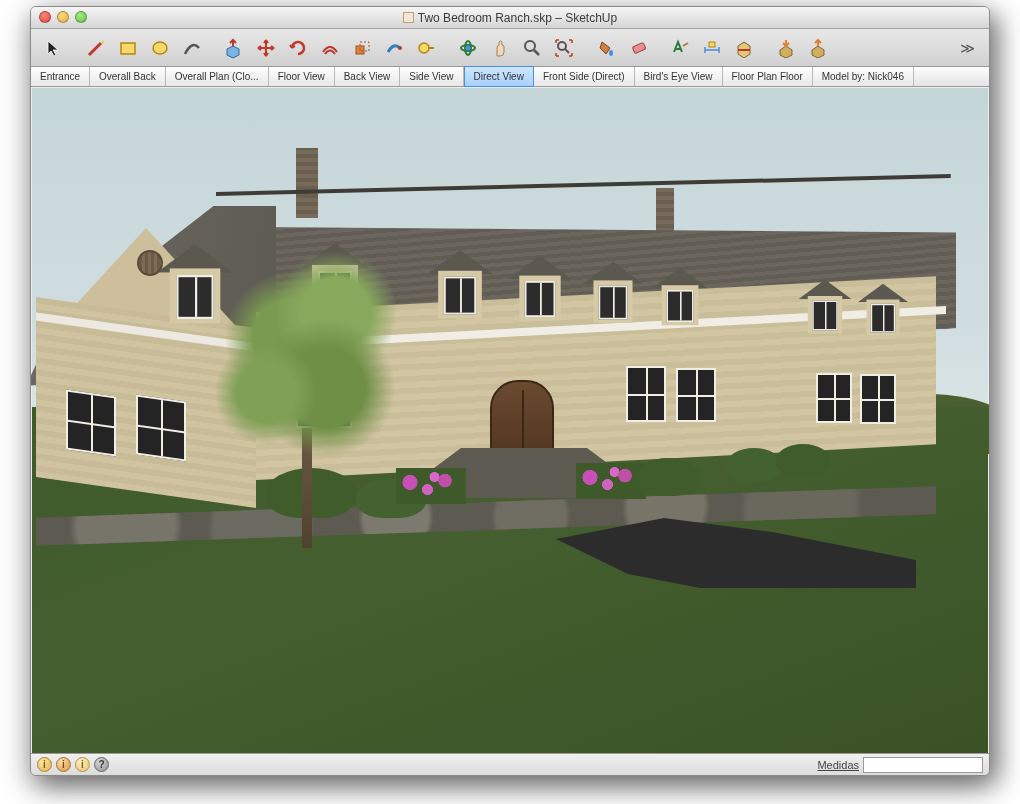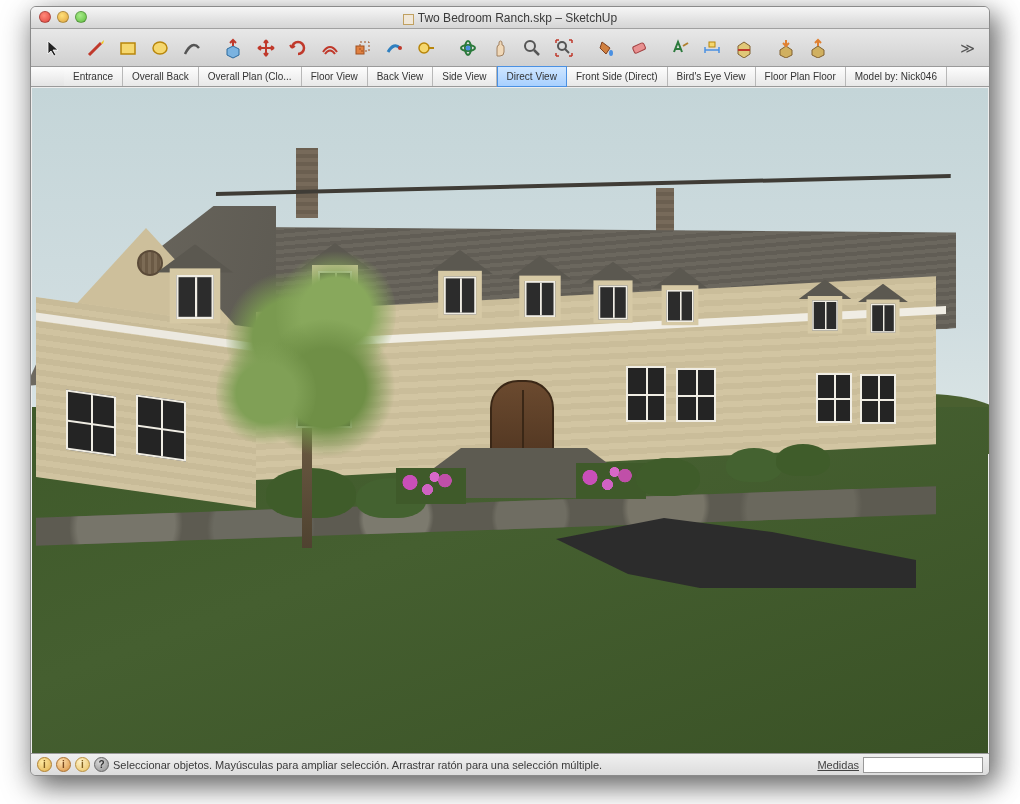--- a/index.html
+++ b/index.html
@@ -5,27 +5,27 @@
   * { box-sizing: border-box; margin: 0; padding: 0; }
   body { font-family: "Lucida Grande", "Helvetica Neue", Arial, sans-serif; font-size: 11px; background: transparent; width: 1020px; height: 804px; position: relative; }
   .shadow { position:absolute; left:40px; top:14px; width:960px; height:770px; border-radius:8px; background:rgba(0,0,0,0.35); filter: blur(12px); }
   .window { position: absolute; left: 30px; top: 6px; width: 960px; height: 770px; background: #ededed; border: 1px solid #8a8a8a; border-radius: 6px; overflow: hidden; box-shadow: 0 10px 30px rgba(0,0,0,0.4); }
   .titlebar { height: 22px; background: linear-gradient(#f6f6f6,#d5d5d5); border-bottom:1px solid #a0a0a0; display:flex; align-items:center; position:relative; }
   .traffic { display:flex; gap:6px; position:absolute; left:8px; top:4px; }
   .tl { width:12px; height:12px; border-radius:50%; border:1px solid rgba(0,0,0,0.25); }
   .tl.red{background:radial-gradient(circle at 40% 35%,#ff8a7a,#e0443e);}
   .tl.yel{background:radial-gradient(circle at 40% 35%,#ffe07a,#e0a43e);}
   .tl.grn{background:radial-gradient(circle at 40% 35%,#a8eb8a,#5fbf3e);}
-  .title { margin:13px auto; color:#3a3a3a; font-size:12px; display:flex; align-items:flex-end; gap:4px;}
+  .title { margin:13px auto; color:#3a3a3a; font-size:12px; display:flex; align-items:center; gap:4px;}
   .title .doc-icon{width:11px;height:11px;background:#f0e7d8;border:1px solid #c0a060;position:relative;}
   .toolbar { height:38px; background:linear-gradient(#e8e8e8,#d0d0d0); border-bottom:1px solid #9a9a9a; display:flex; align-items:center; padding:0 8px; gap:2px;}
   .tool { width:30px; height:30px; display:flex; align-items:center; justify-content:center; border-radius:3px; position:relative;}
   .sep { width:8px; }
   .overflow { margin-left:auto; font-size:14px; color:#555; padding:0 6px;}
-  .scenebar { height:20px; background:linear-gradient(#fdfdfd,#e4e4e4); border-bottom:1px solid #9a9a9a; display:flex; align-items:stretch;padding-left:33px;}
+  .scenebar { height:20px; background:linear-gradient(#fdfdfd,#e4e4e4); border-bottom:1px solid #9a9a9a; display:flex; align-items:stretch;}
   .scene { padding:0 9px; font-size:10px; color:#333; display:flex; align-items:center; border-right:1px solid #b8b8b8; background:linear-gradient(#fdfdfd,#e8e8e8); white-space:nowrap;}
   .scene.active { background:linear-gradient(#cfe6ff,#a8d0ff); border:1px solid #4a90e2; margin:-1px 0;}
   .viewport { position:absolute; left:1px; top:81px; right:1px; bottom:22px; background:#fff;}
   .sky { position:absolute; inset:0; background:linear-gradient(#c4d5d8 0%, #d0dde0 35%, #d8e3e4 48%);}
   .ground { position:absolute; left:0; right:0; bottom:0; height:52%; background:linear-gradient(160deg,#3f5a2a 0%,#455f30 40%,#3a5226 100%);}
   .hill { position:absolute; right:-40px; top:46%; width:200px; height:60px; background:#4a6030; border-radius:60% 60% 0 0 / 100% 100% 0 0;}
   
   .house { position:absolute; left:4px; top:60px; width:950px; height:420px; }
   .wall-left { position:absolute; left:0; top:180px; width:220px; height:180px; background:repeating-linear-gradient(0deg,#d0c3a0 0 6px,#c8bb98 6px 12px); transform:skewY(8deg); transform-origin:right top;}
   .wall-front { position:absolute; left:220px; top:164px; width:680px; height:168px; background:repeating-linear-gradient(0deg,#d2c5a2 0 6px,#cabd9a 6px 12px); transform:skewY(-3deg); transform-origin:left top;}
@@ -325,18 +325,17 @@
         <div class="foliage" style="left:10px;top:90px;width:100px;height:110px;background:radial-gradient(circle,#80a056 40%,transparent 70%);"></div>
       </div>
     </div>
   </div>
 
   <div class="statusbar">
     <div class="sb-icon o1">i</div>
     <div class="sb-icon o2">i</div>
     <div class="sb-icon o3">i</div>
     <div class="sb-icon q">?</div>
-    <span>Seleccionar objetos. Mayúsculas para ampliar selección. Arrastrar ratón para una selección múltiple.</span>
     <span class="measure-label">Medidas</span>
     <div class="measure-box"></div>
   </div>
 
 </div>
 
 </body></html>

